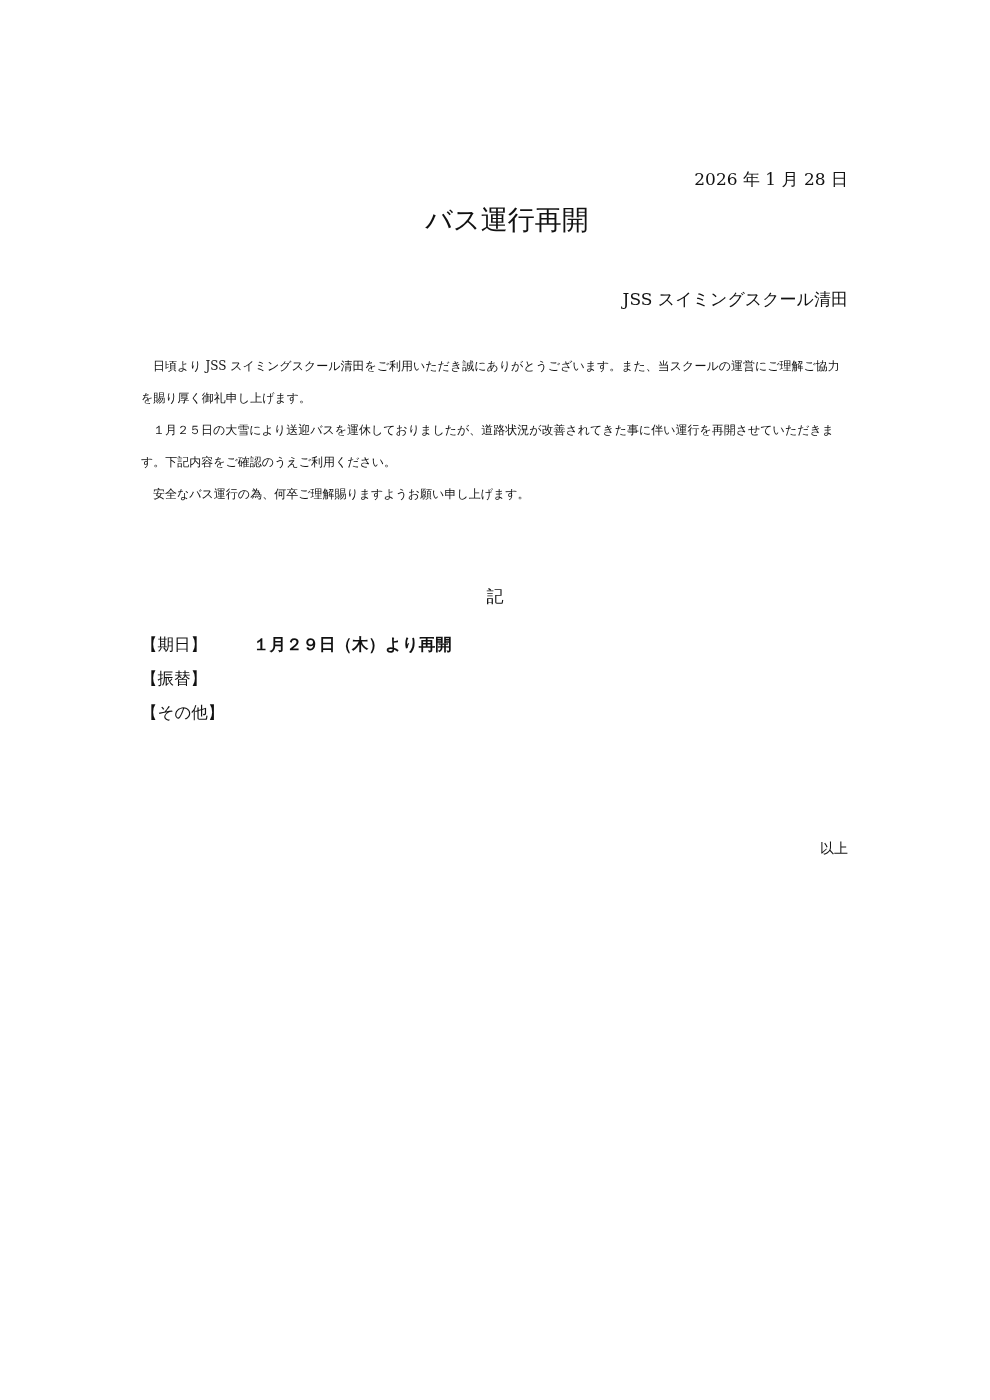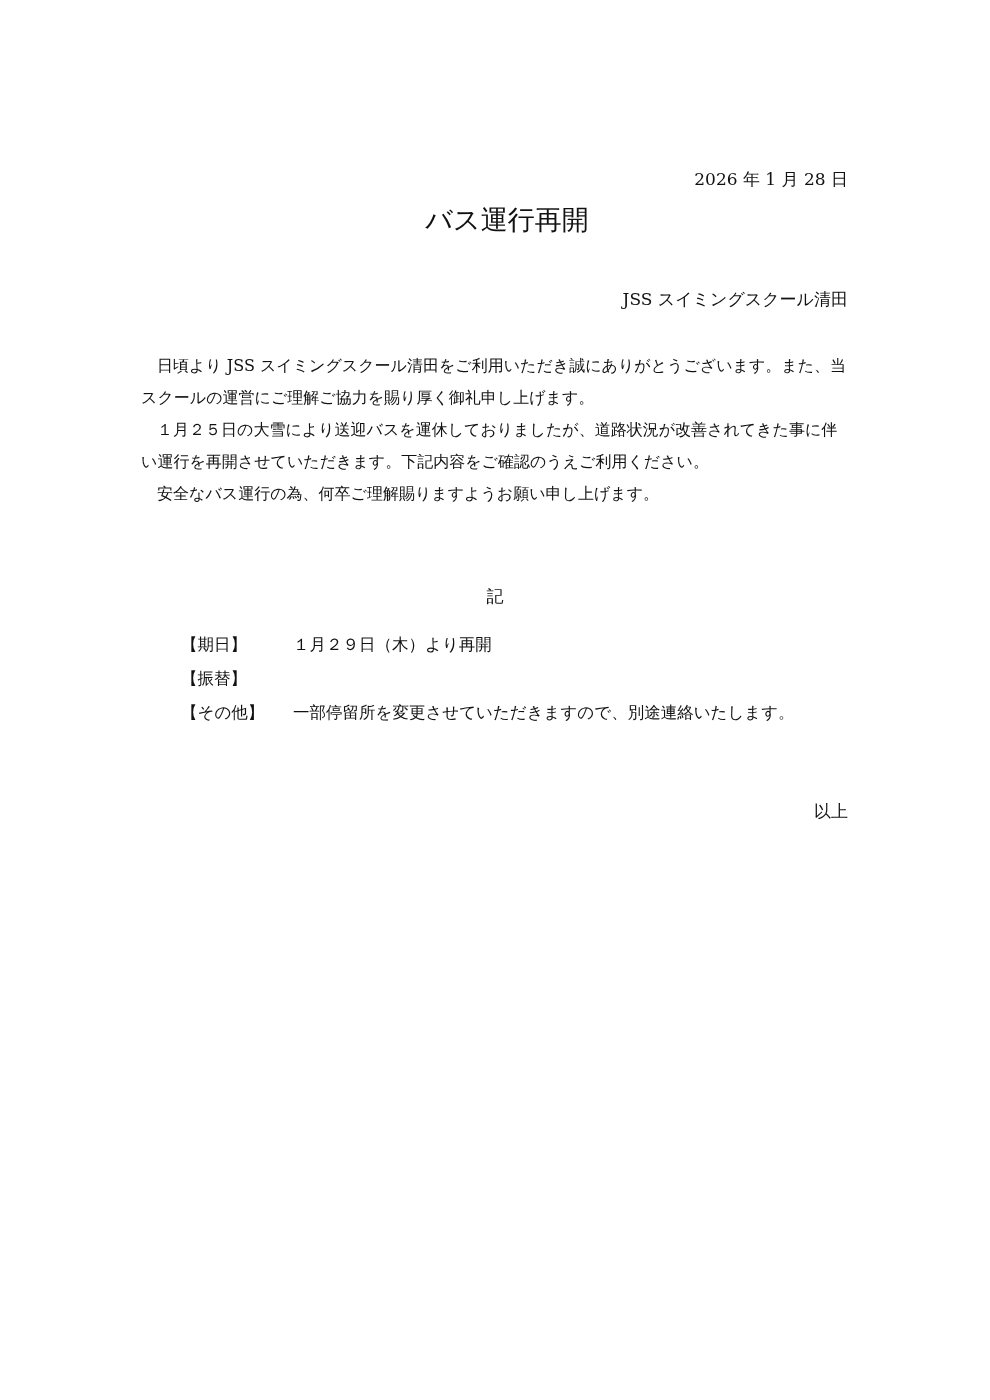--- a/index.html
+++ b/index.html
@@ -2,28 +2,28 @@
 <html><head>
 <meta charset="utf-8">
 <style>
   html, body { margin: 0; padding: 0; background: #ffffff; }
   body { width: 990px; height: 1400px; position: relative; overflow: hidden;
          font-family: "DejaVu Serif", "Liberation Serif", serif; color: #111; }
   .page { position: absolute; left: 0; top: 0; width: 990px; height: 1400px; }
   .date { position: absolute; right: 142px; top: 168px; font-size: 17px; }
   .title { position: absolute; left: 0; width: 990px; top: 202px; text-align: center; font-size: 27px; margin-left: 12px; }
   .org { position: absolute; right: 142px; top: 288px; font-size: 17px; }
-  .body { position: absolute; left: 141px; top: 350px; width: 710px; font-size: 16px; line-height: 32px; }
+  .body { position: absolute; left: 141px; top: 350px; width: 710px; font-size: 12px; line-height: 32px; }
   .body p { margin: 0; text-indent: 1em; }
   .ki { position: absolute; left: 0; width: 990px; top: 585px; text-align: center; font-size: 17px; }
   .items { position: absolute; left: 141px; top: 628px; width: 710px; font-size: 16.5px; }
   .row { display: flex; height: 34px; line-height: 34px; }
-  .label { width: 112px; flex: none; margin-left: 40px; }
-  .value { flex: 1; }
-  .ijo { position: absolute; right: 142px; top: 800px; font-size: 17px; }
+  .label { width: 112px; flex: none; }
+  .value { flex: 1; font-weight: bold; }
+  .ijo { position: absolute; right: 142px; top: 840px; font-size: 14px; }
 </style>
 </head>
 <body>
 
 <div class="page">
   <div class="date">2026 年 1 月 28 日</div>
   <div class="title">バス運行再開</div>
   <div class="org">JSS スイミングスクール清田</div>
 
   <div class="body">
@@ -37,21 +37,20 @@
   <div class="items">
     <div class="row">
       <span class="label">【期日】</span>
       <span class="value">１月２９日（木）より再開</span>
     </div>
     <div class="row">
       <span class="label">【振替】</span>
     </div>
     <div class="row">
       <span class="label">【その他】</span>
-      <span class="value">一部停留所を変更させていただきますので、別途連絡いたします。</span>
     </div>
     <div class="row">
       <span class="label"></span>
     </div>
   </div>
 
   <div class="ijo">以上</div>
 </div>
 
 </body></html>

